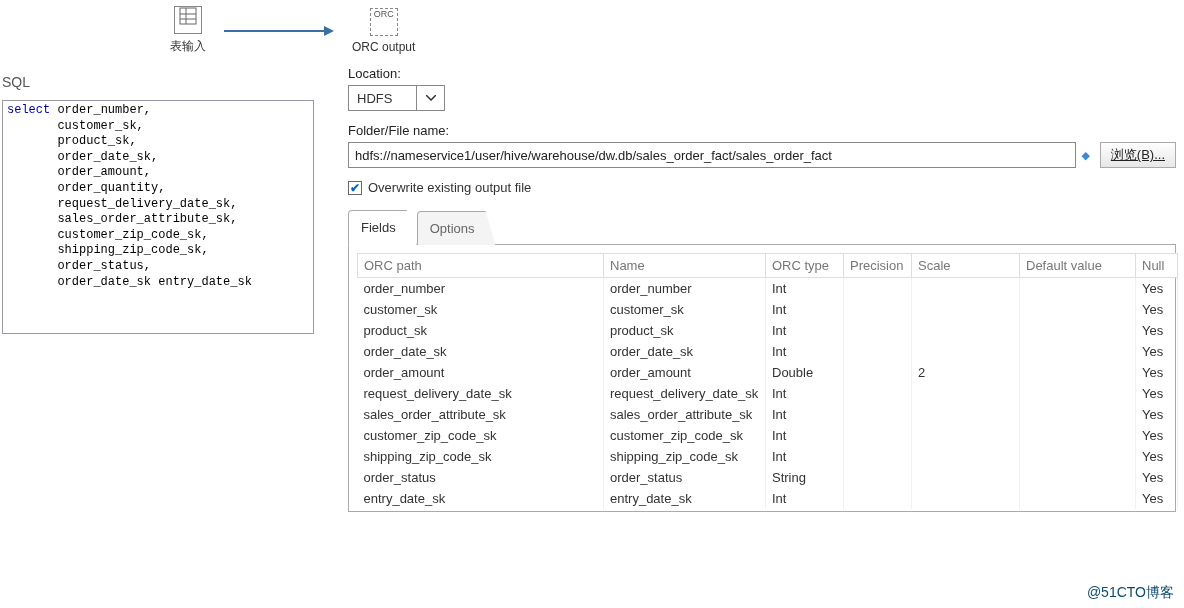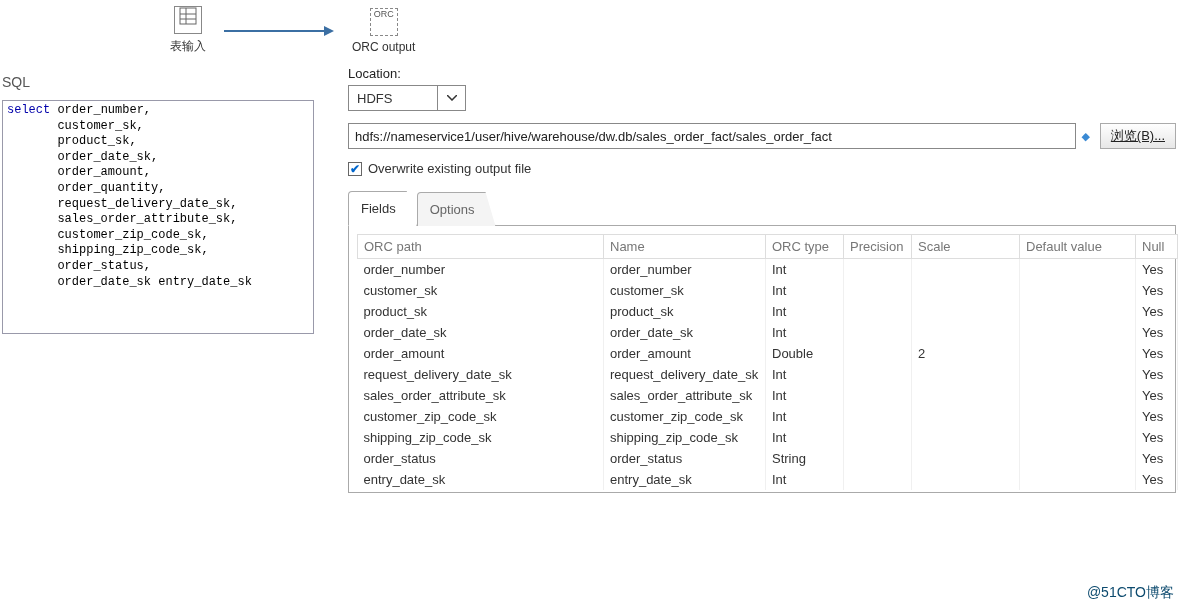--- a/index.html
+++ b/index.html
@@ -61,21 +61,21 @@
   .kw { color: #0000aa; }
 
   
   .config {
     position: absolute;
     top: 66px; left: 348px; right: 8px;
   }
   .lbl { font-size: 13px; color: #222; margin-bottom: 4px; display: block; }
   .select-wrap, .path-wrap { display: flex; align-items: center; margin-bottom: 12px; }
   .select-box {
-    width: 90px; height: 26px;
+    width: 69px; height: 26px;
     border: 1px solid #888;
     display: flex; align-items: center;
     padding: 0 8px;
     background: #fff;
     font-size: 13px;
   }
   .select-btn {
     width: 28px; height: 26px;
     border: 1px solid #888; border-left: none;
     background: #fff;
@@ -213,20 +213,21 @@
     <div class="select-box">
         <span>HDFS</span>
       </div>
     <div class="select-btn">
       <svg width="10" height="6">
           <polyline points="0,0 5,5 10,0" fill="none" stroke="#333" stroke-width="1.5"></polyline>
         </svg>
     </div>
   </div>
 
+  <span class="lbl">Folder/File name:</span>
   <div class="path-wrap">
     <input class="path-input" value="hdfs://nameservice1/user/hive/warehouse/dw.db/sales_order_fact/sales_order_fact" style="">
     <div class="path-diamond">◆</div>
     <button class="browse-btn">浏览(B)...</button>
   </div>
 
   <div class="check-row">
     <div class="check-mark">✔</div>
     <span>Overwrite existing output file</span>
   </div>

